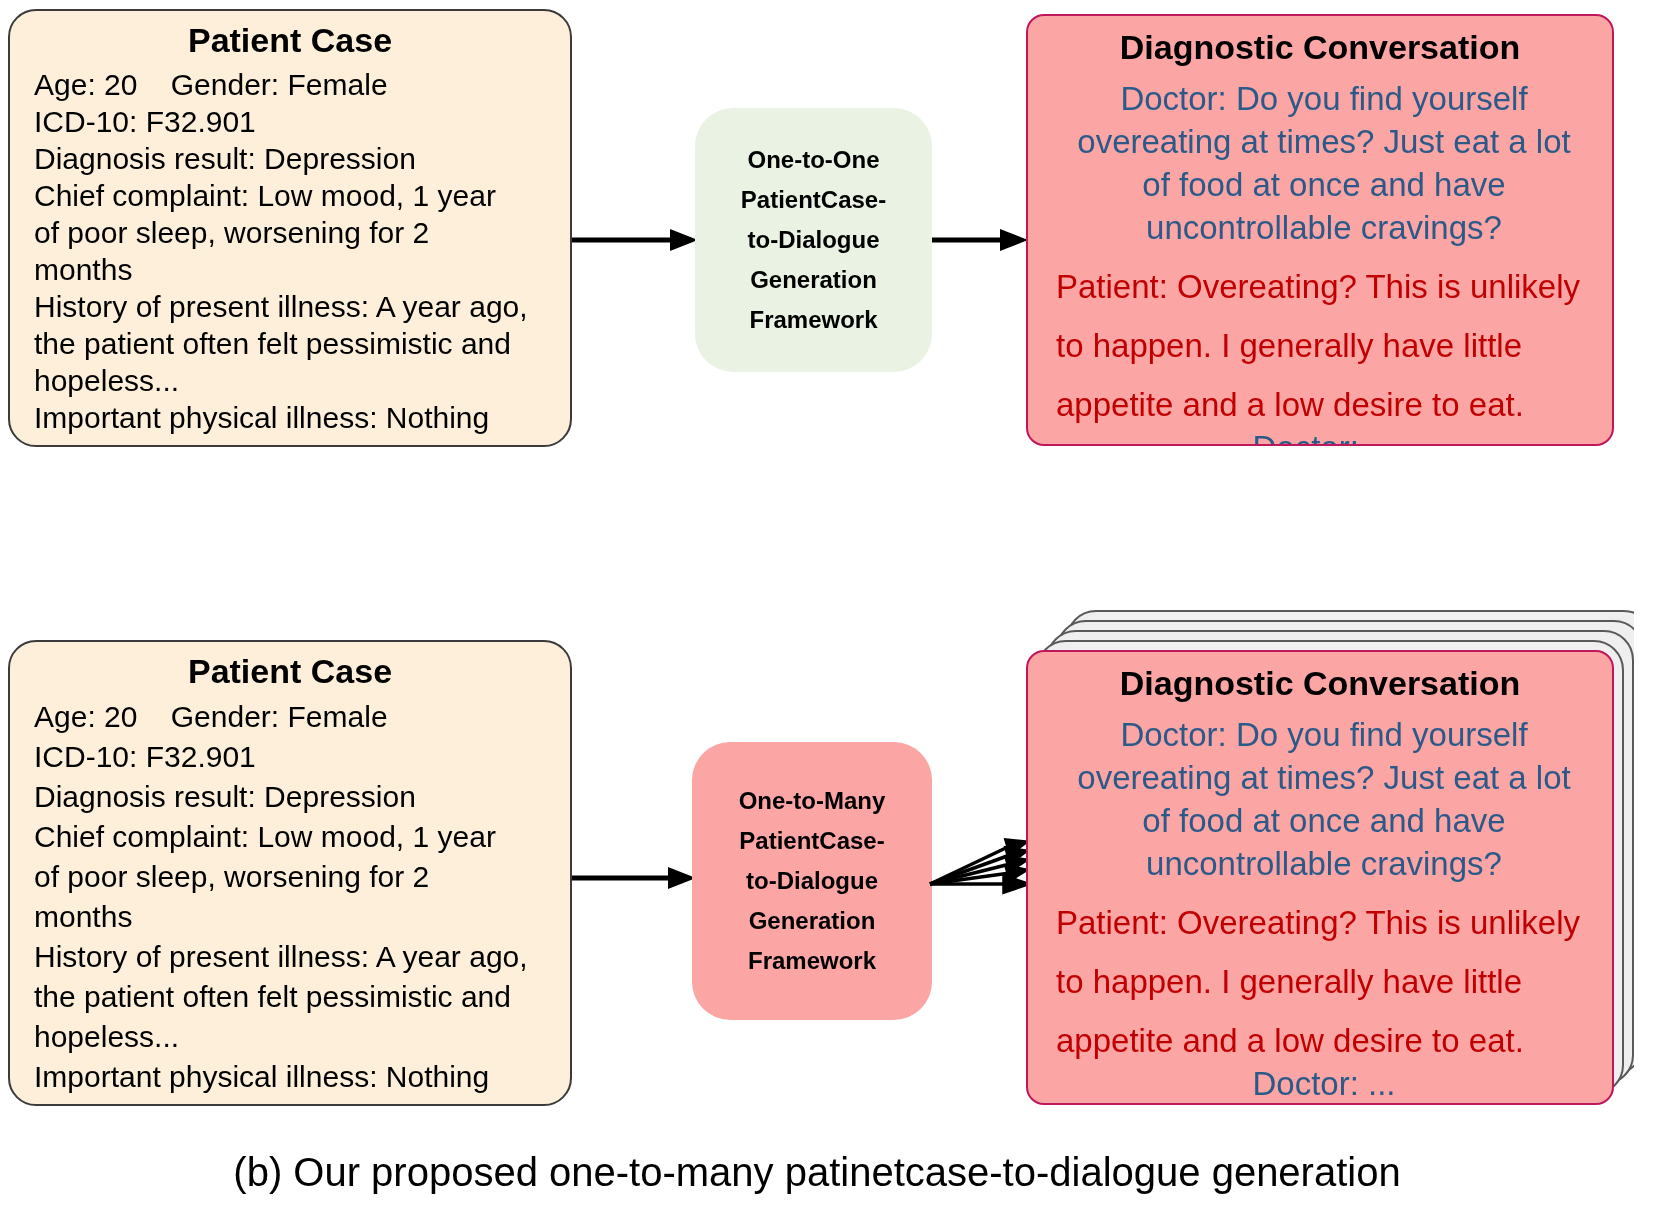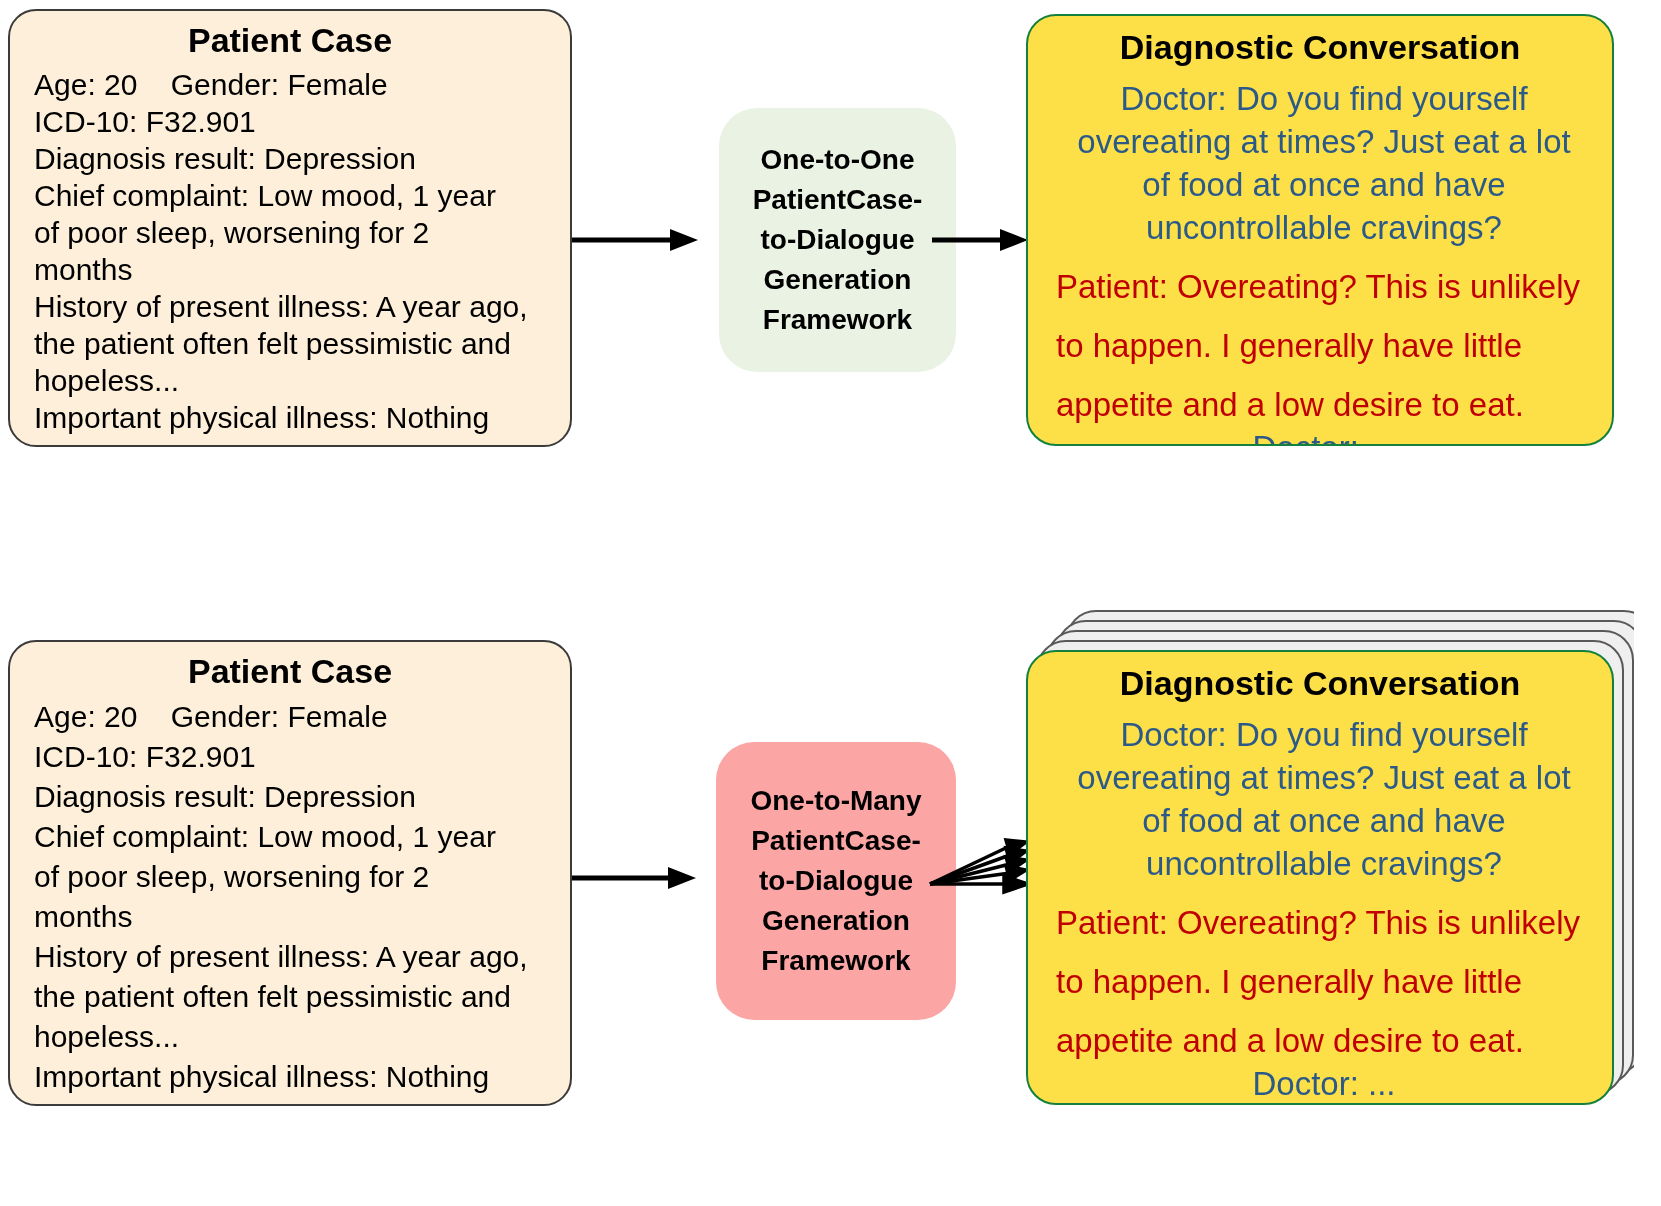--- a/index.html
+++ b/index.html
@@ -15,28 +15,28 @@
   .case-title{text-align:center;font-weight:bold;font-size:34px;margin-top:10px;}
   .case-body{padding:6px 18px 0 24px;font-size:30px;}
   .case-body .line{white-space:nowrap;}
   #case-a .case-body .line{line-height:37px;}
   #case-b .case-body .line{line-height:40px;}
   .it{}
   
   .framework-box{
     position:absolute;border-radius:38px;display:flex;flex-direction:column;
     align-items:center;justify-content:center;text-align:left;
-    font-weight:bold;font-size:28px;box-sizing:border-box;margin-left:24px;
+    font-weight:bold;font-size:24px;box-sizing:border-box;
   }
   .framework-box .line{line-height:40px;white-space:nowrap;}
   #fw-a{background:#E9F2E3;}
   #fw-b{background:#fca5a5;}
   
   .conv-box{
-    position:absolute;background:#fde047;border:2px solid #15803d;border-radius:30px;
+    position:absolute;background:#fca5a5;border:2px solid #be185d;border-radius:18px;
     overflow:hidden;box-sizing:border-box;
   }
   .conv-title{text-align:center;font-weight:bold;font-size:34px;margin-top:12px;}
   .conv-body{padding:10px 20px 0 28px;font-size:33px;}
   .conv-body .line{line-height:43px;white-space:nowrap;}
   .line.doctor{color:#2B5A89;text-align:center;}
   .line.patient{color:#C00000;margin-top:16px;}
   
   .stack-layer{
     position:absolute;width:588px;height:455px;background:#EFEFEF;
@@ -157,14 +157,15 @@
         <div class="line doctor">overeating at times? Just eat a lot</div>
         <div class="line doctor">of food at once and have</div>
         <div class="line doctor">uncontrollable cravings?</div>
         <div class="line patient">Patient: Overeating? This is unlikely</div>
         <div class="line patient">to happen. I generally have little</div>
         <div class="line patient">appetite and a low desire to eat.</div>
         <div class="line doctor">Doctor: ...</div>
       </div>
   </div>
 
+  <div class="caption" style="top:1150px;">(b) Our proposed one-to-many patinetcase-to-dialogue generation</div>
 
 </div>
 
 </body></html>

